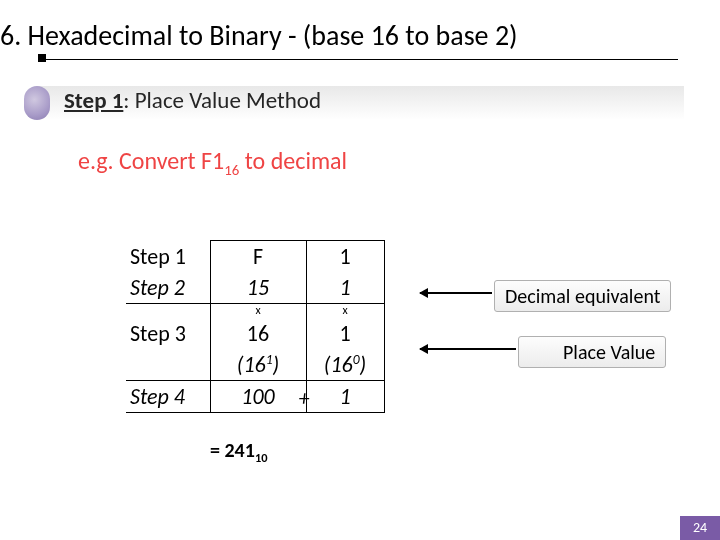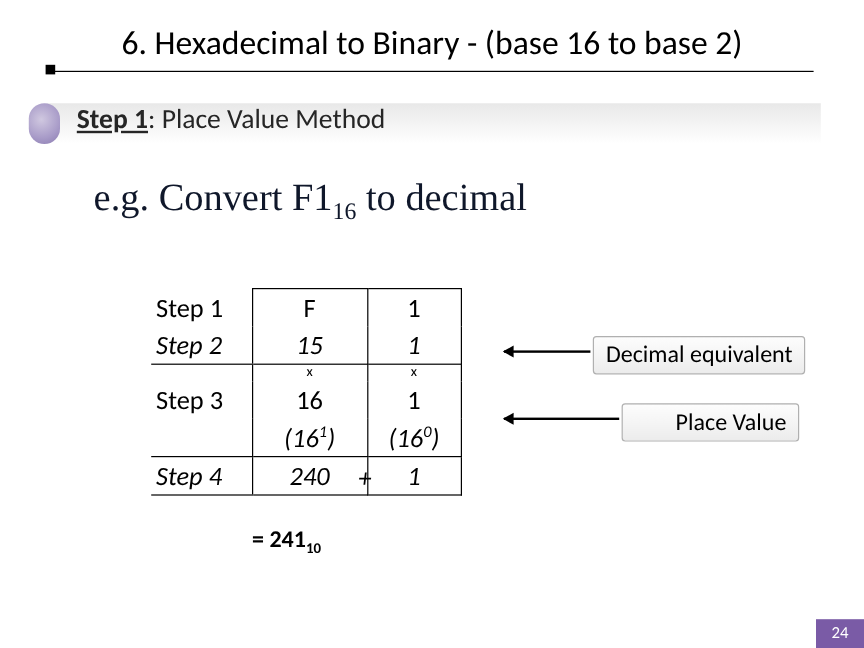--- a/index.html
+++ b/index.html
@@ -6,21 +6,20 @@
   body {
     width: 720px;
     height: 540px;
     background: #fff;
     font-family: Calibri, Arial, sans-serif;
     position: relative;
     overflow: hidden;
   }
   .title {
     font-size: 28px;
-    text-align: center;
     padding-top: 18px;
     color: #000;
   }
   .title-rule {
     margin: 6px 42px 0 42px;
     border: none;
     border-top: 1.5px solid #000;
     position: relative;
   }
   .title-dot {
@@ -49,23 +48,22 @@
   }
   .step-banner-text {
     position: relative;
     margin-left: 40px;
     font-size: 23px;
     color: #262626;
   }
   .step-banner-text strong { text-decoration: underline; }
   .example {
     margin: 26px 0 0 78px;
-    font-size: 32px;
-    color: #0f172a;
-    font-family: Liberation Serif, serif;
+    font-size: 24px;
+    color: #ef4444;
   }
   sub { font-size: 0.62em; vertical-align: sub; }
 
   .table-wrap {
     position: absolute;
     left: 126px;
     top: 240px;
   }
   table {
     border-collapse: collapse;
@@ -175,21 +173,21 @@
     <td class="col-a">16</td>
     <td class="col-b">1</td>
   </tr>
   <tr class="tr-bord">
     <td class="step-col"></td>
     <td class="col-a"><span>(16</span><span class="mini-sup">1</span><span>)</span></td>
     <td class="col-b"><span>(16</span><span class="mini-sup">0</span><span>)</span></td>
   </tr>
   <tr class="tr-bord">
     <td class="step-col">Step 4</td>
-    <td class="col-a plus"><span>240</span><span class="plus-span">+</span></td>
+    <td class="col-a plus"><span>100</span><span class="plus-span">+</span></td>
     <td class="col-b">1</td>
   </tr>
 </tbody>
     </table>
 </div>
 
 <div class="result">
   <span>= 241</span><sub>10</sub>
 </div>
 

